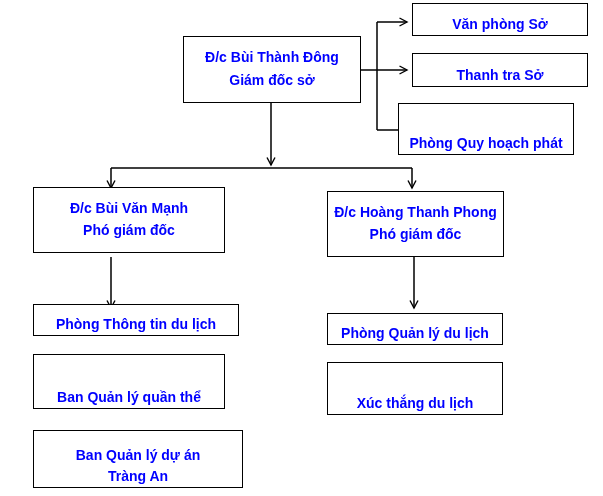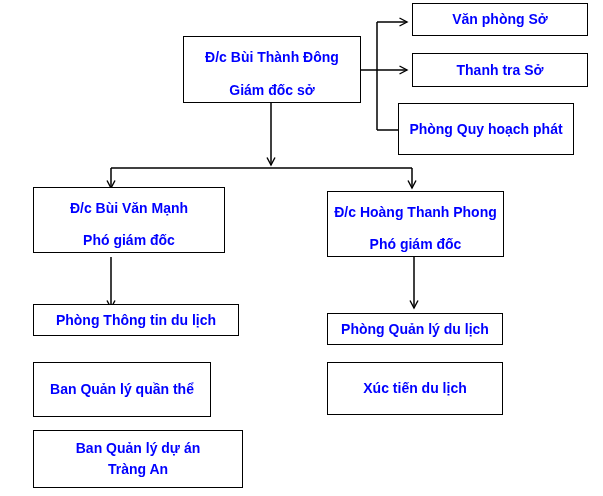--- a/index.html
+++ b/index.html
@@ -34,25 +34,25 @@
     border: 1.6px solid var(--border);
     background: var(--bg);
     color: var(--text);
     font-weight: bold;
     font-size: 14px;
     line-height: 21px;
     text-align: center;
     display: flex;
     flex-direction: column;
     align-items: center;
-    justify-content: center;
+    justify-content: flex-end;
   }
   .node.spread {
     justify-content: space-between;
-    padding: 10px 0 1px;
+    padding: 10px 0 11px;
   }
   .node span { display: block; width: 100%; white-space: nowrap; }
 </style>
 </head>
 <body>
 
 <div class="canvas">
 
   <svg id="connectors" width="603" height="496" viewBox="0 0 603 496" xmlns="http://www.w3.org/2000/svg">
     <defs>
@@ -100,30 +100,30 @@
 
   <div class="node spread" style="left:327px;top:191px;width:177px;height:66px">
     <span>Đ/c Hoàng Thanh Phong</span>
     <span>Phó giám đốc</span>
   </div>
 
   <div class="node" style="left:33px;top:304px;width:206px;height:32px">
     <span>Phòng Thông tin du lịch</span>
   </div>
 
-  <div class="node" style="left:33px;top:362px;width:178px;height:55px">
+  <div class="node" style="left:33px;top:354px;width:192px;height:55px">
     <span>Ban Quản lý quần thể</span>
   </div>
 
   <div class="node" style="left:33px;top:430px;width:210px;height:58px">
     <span>Ban Quản lý dự án</span>
     <span>Tràng An</span>
   </div>
 
   <div class="node" style="left:327px;top:313px;width:176px;height:32px">
     <span>Phòng Quản lý du lịch</span>
   </div>
 
   <div class="node" style="left:327px;top:362px;width:176px;height:53px">
-    <span>Xúc tiến du lịch</span>
+    <span>Xúc thắng du lịch</span>
   </div>
 
 </div>
 
 </body></html>

